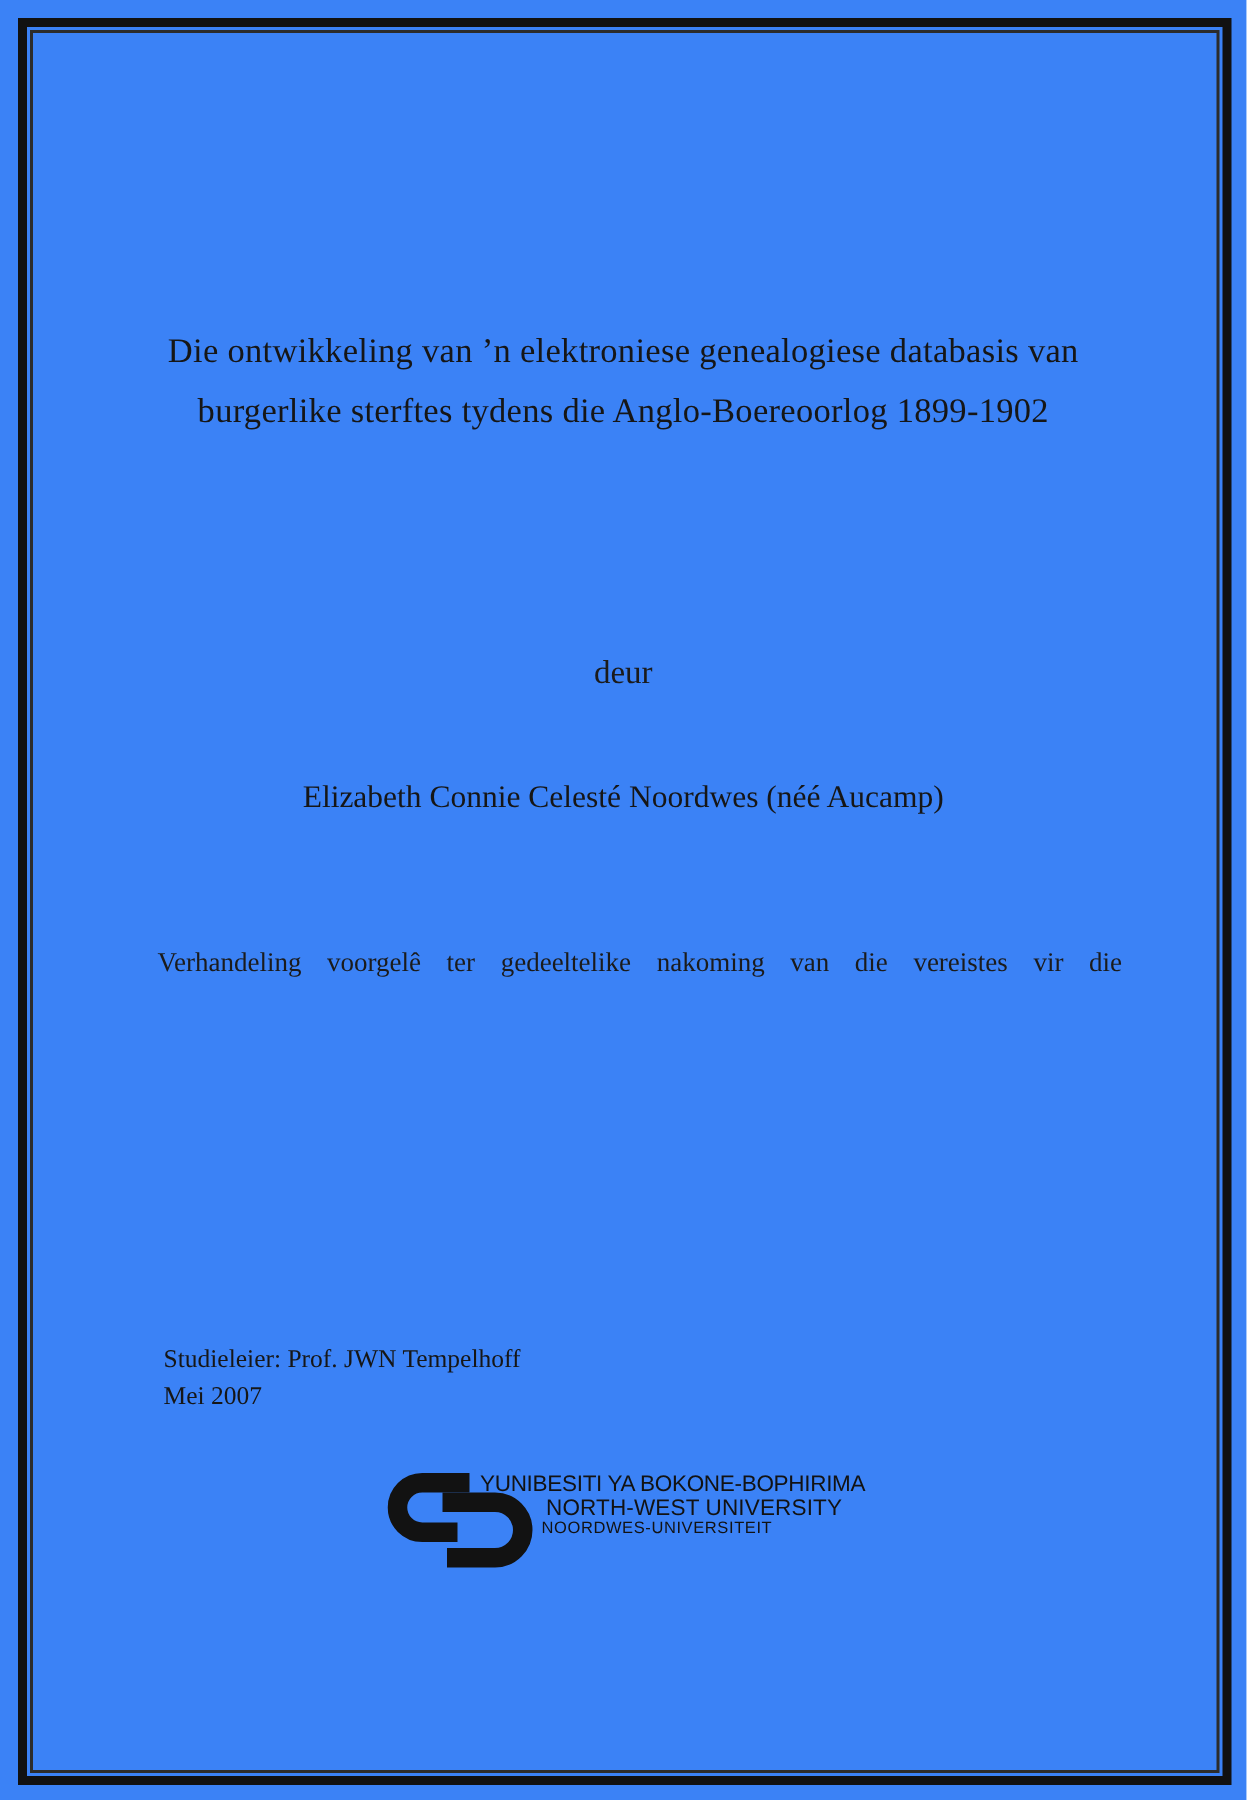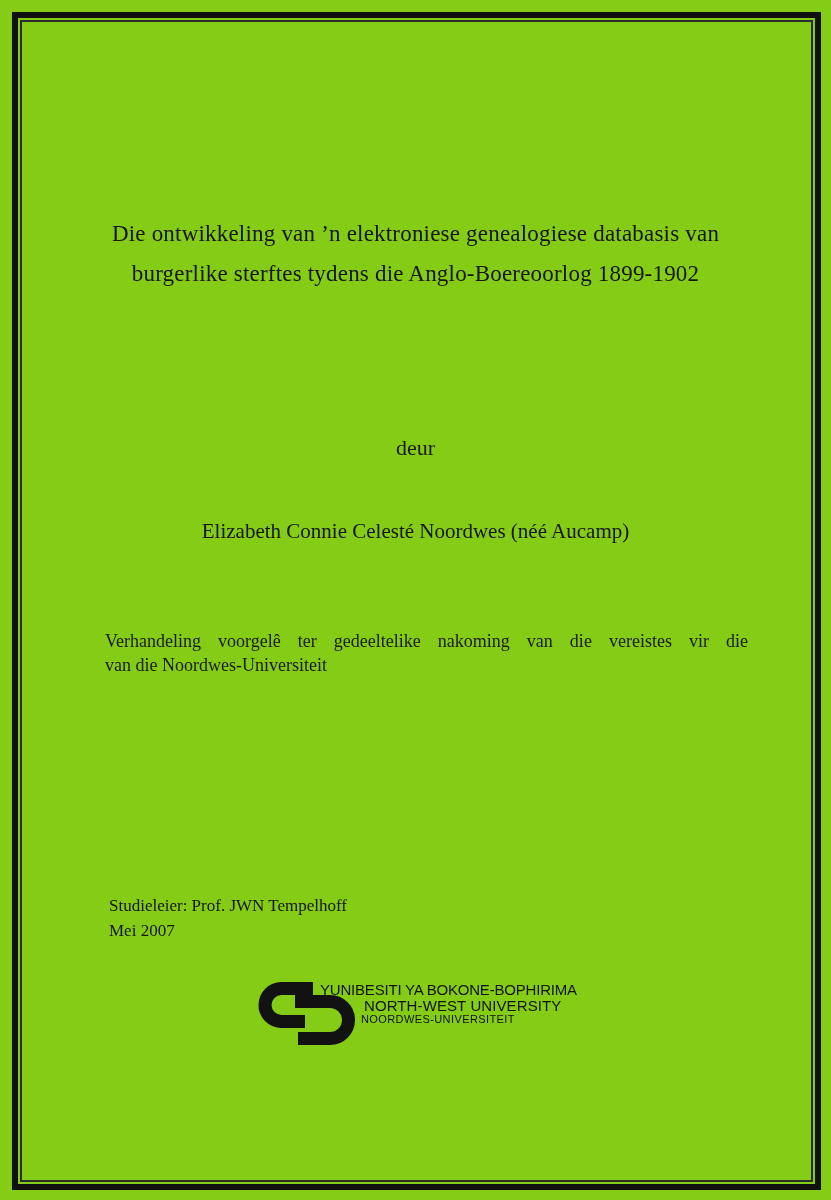--- a/index.html
+++ b/index.html
@@ -1,19 +1,19 @@
 <!DOCTYPE html>
 <html><head>
 <meta charset="utf-8">
 <style>
   html,body{margin:0;padding:0;background:#ffffff;}
   .page{
     position:relative;
     width:831px;height:1200px;
-    background:#84cc16;
+    background:#3b82f6;
     font-family:"Liberation Serif", serif;
     color:#1b1b1b;
     overflow:hidden;
   }
   .frame-outer{
     position:absolute;left:12px;top:12px;right:10px;bottom:10px;
     border:6px solid #111111;
   }
   .frame-inner{
     position:absolute;left:2px;top:2px;right:2px;bottom:2px;
@@ -71,21 +71,20 @@
     <div>Die ontwikkeling van ’n elektroniese genealogiese databasis van</div>
     <div>burgerlike sterftes tydens die Anglo-Boereoorlog 1899-1902</div>
   </div>
 
   <div class="byline">deur</div>
 
   <div class="author">Elizabeth Connie Celesté Noordwes (néé Aucamp)</div>
 
   <div class="statement">
     <div class="st-line1">Verhandeling voorgelê ter gedeeltelike nakoming van die vereistes vir die</div>
-    <div>van die Noordwes-Universiteit</div>
   </div>
 
   <div class="supervisor-block">
     <div>Studieleier: Prof. JWN Tempelhoff</div>
     <div>Mei 2007</div>
   </div>
 
   <div>
     <svg class="logo-mark" width="105" height="72" viewBox="252 975 105 72" aria-hidden="true">
       <path d="M 313 988.5 H 281.5 A 16.5 16.5 0 0 0 281.5 1021.5 H 305" fill="none" stroke="#121212" stroke-width="13" stroke-linecap="butt"></path>

